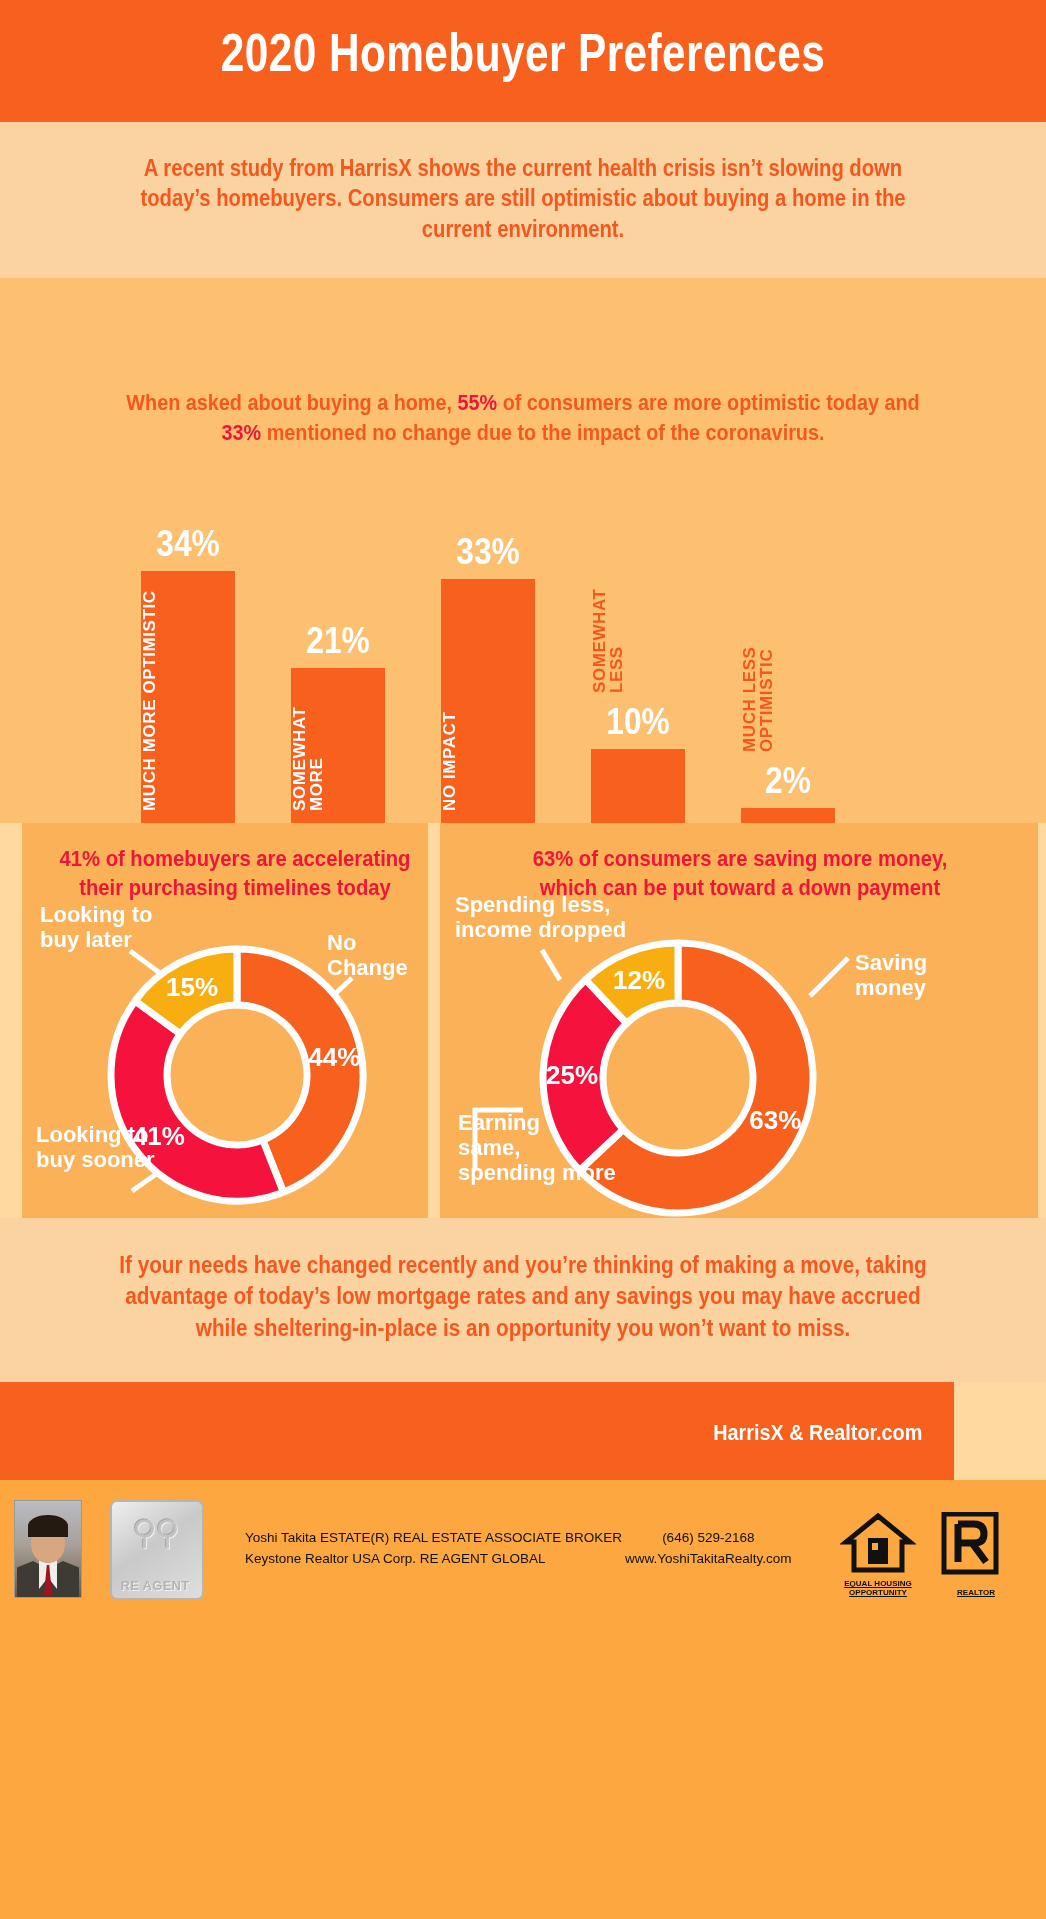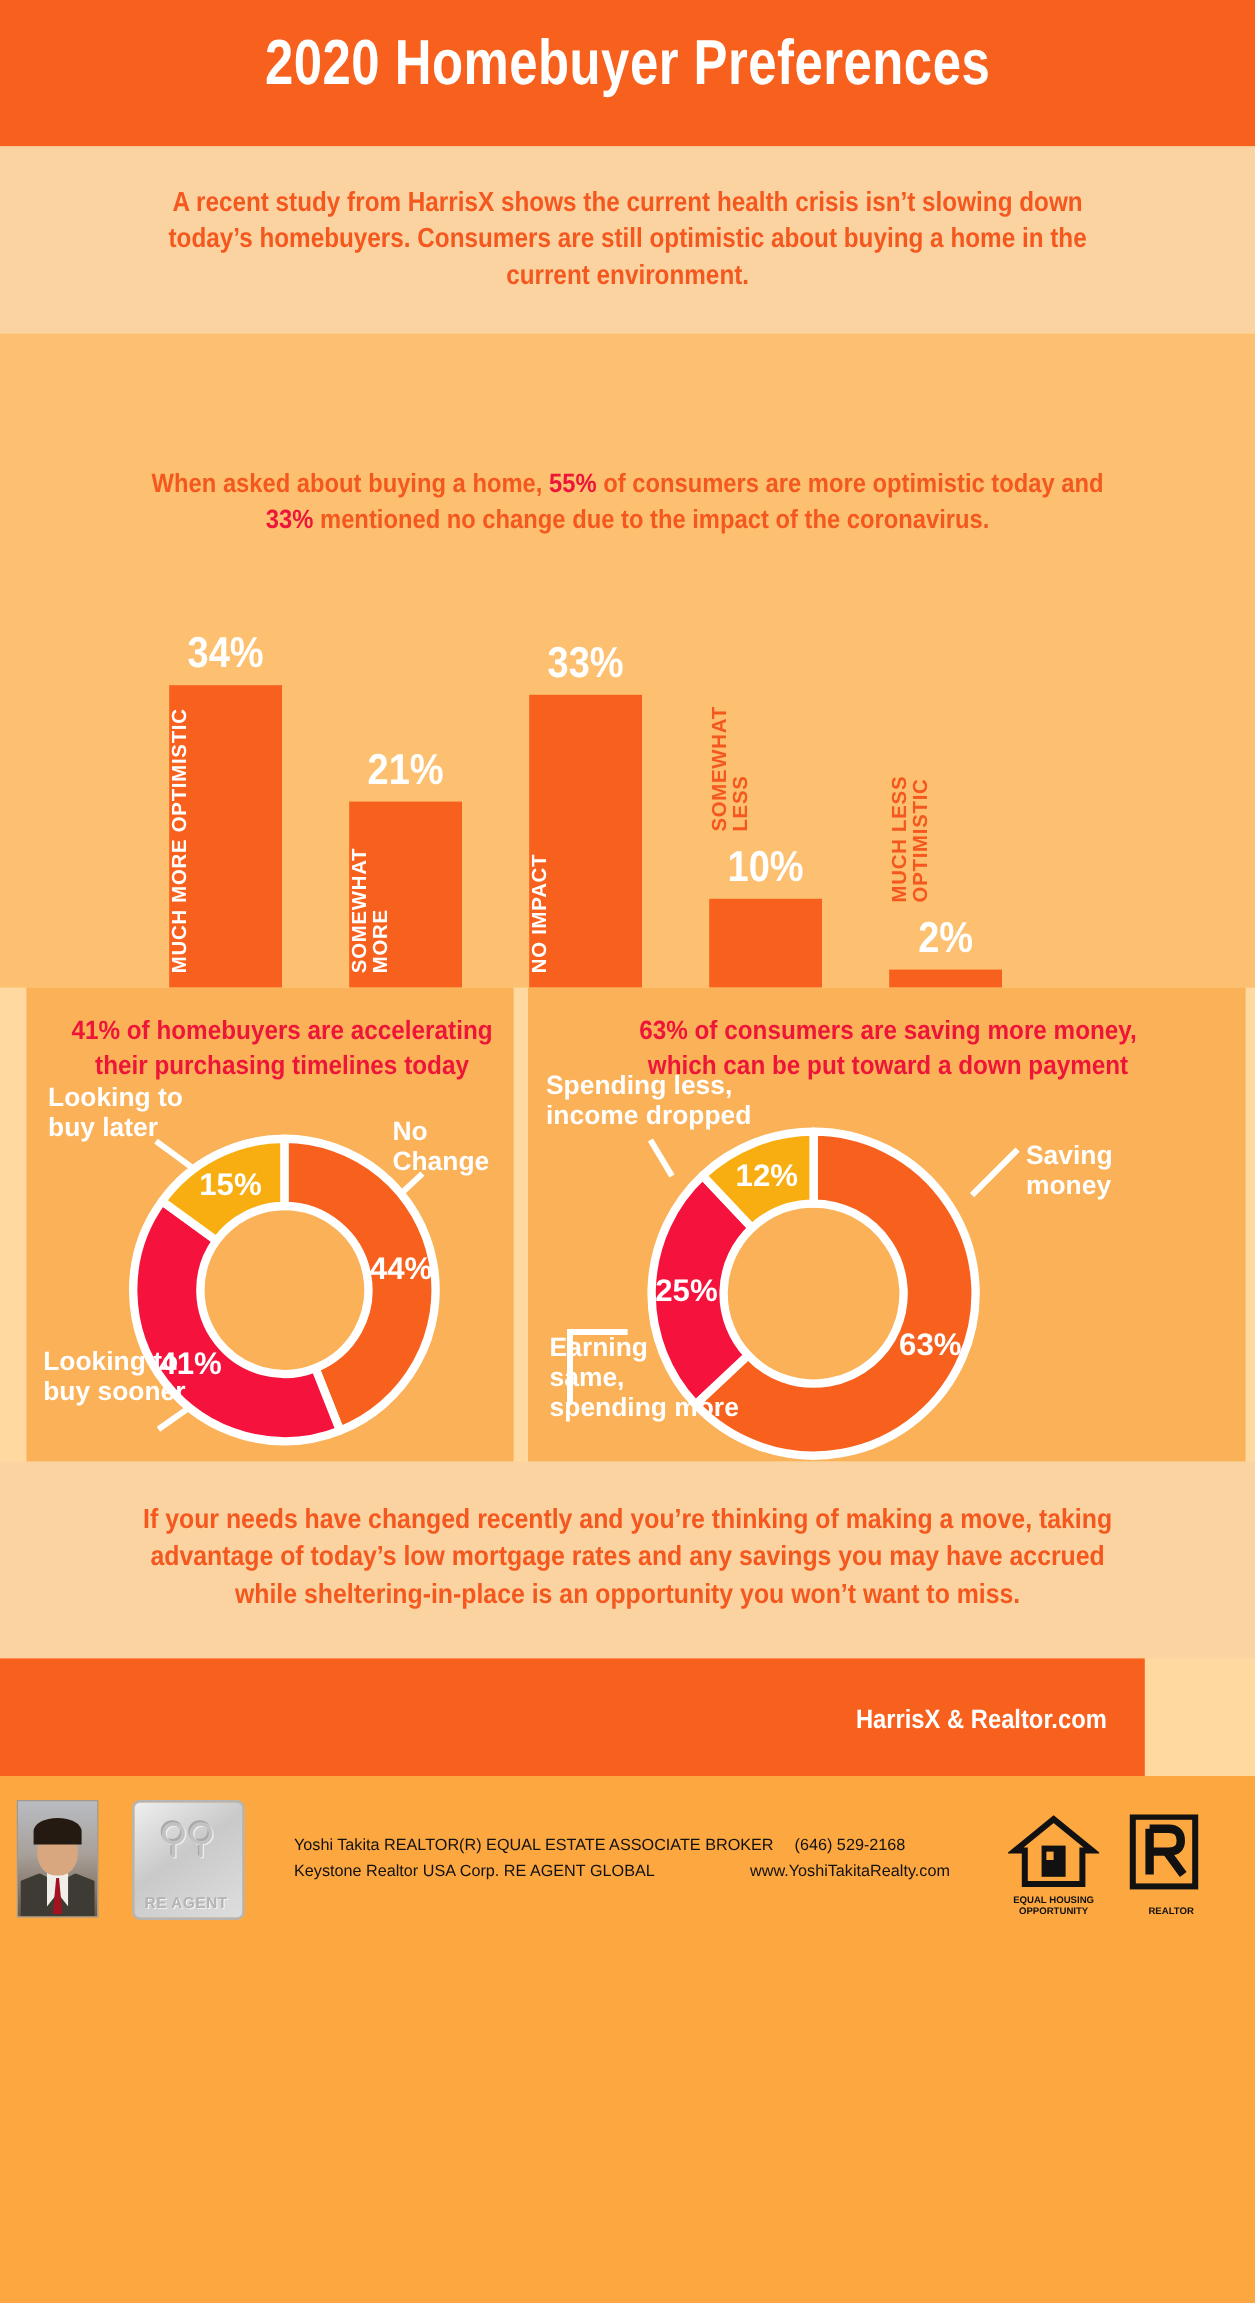--- a/index.html
+++ b/index.html
@@ -200,21 +200,21 @@
     white-space:nowrap;
   }
   .eho{
     position:absolute;left:840px;top:12px;width:76px;height:84px;
   }
   .realtor-mark{
     position:absolute;left:940px;top:12px;width:72px;height:84px;
   }
   .mark-caption{
     position:absolute;left:0;bottom:-1px;width:100%;text-align:center;
-    font-size:8px;font-weight:bold;color:#111;line-height:1.05;
+    font-size:8px;font-weight:bold;color:#111;line-height:1.05;text-decoration:underline;
   }
 </style>
 </head>
 <body>
 
 <div class="page">
 
   <div class="header">
     <div class="header-title">2020 Homebuyer Preferences</div>
   </div>
@@ -330,21 +330,21 @@
         <div class="face"></div>
         <div class="hair"></div>
       </div>
 
       <div class="agent-logo">
         <div class="glyph">⚲⚲</div>
         <div class="logo-text">RE AGENT</div>
       </div>
 
       <div class="agent-lines">
-        <div>Yoshi Takita REALTOR(R) EQUAL ESTATE ASSOCIATE BROKER</div>
+        <div>Yoshi Takita ESTATE(R) REAL ESTATE ASSOCIATE BROKER</div>
         <div>Keystone Realtor USA Corp.  RE AGENT GLOBAL</div>
       </div>
 
       <div class="agent-contact">
         <div>(646) 529-2168</div>
         <div>www.YoshiTakitaRealty.com</div>
       </div>
 
       <div class="eho">
         <svg width="76" height="64" viewBox="0 0 76 64">

